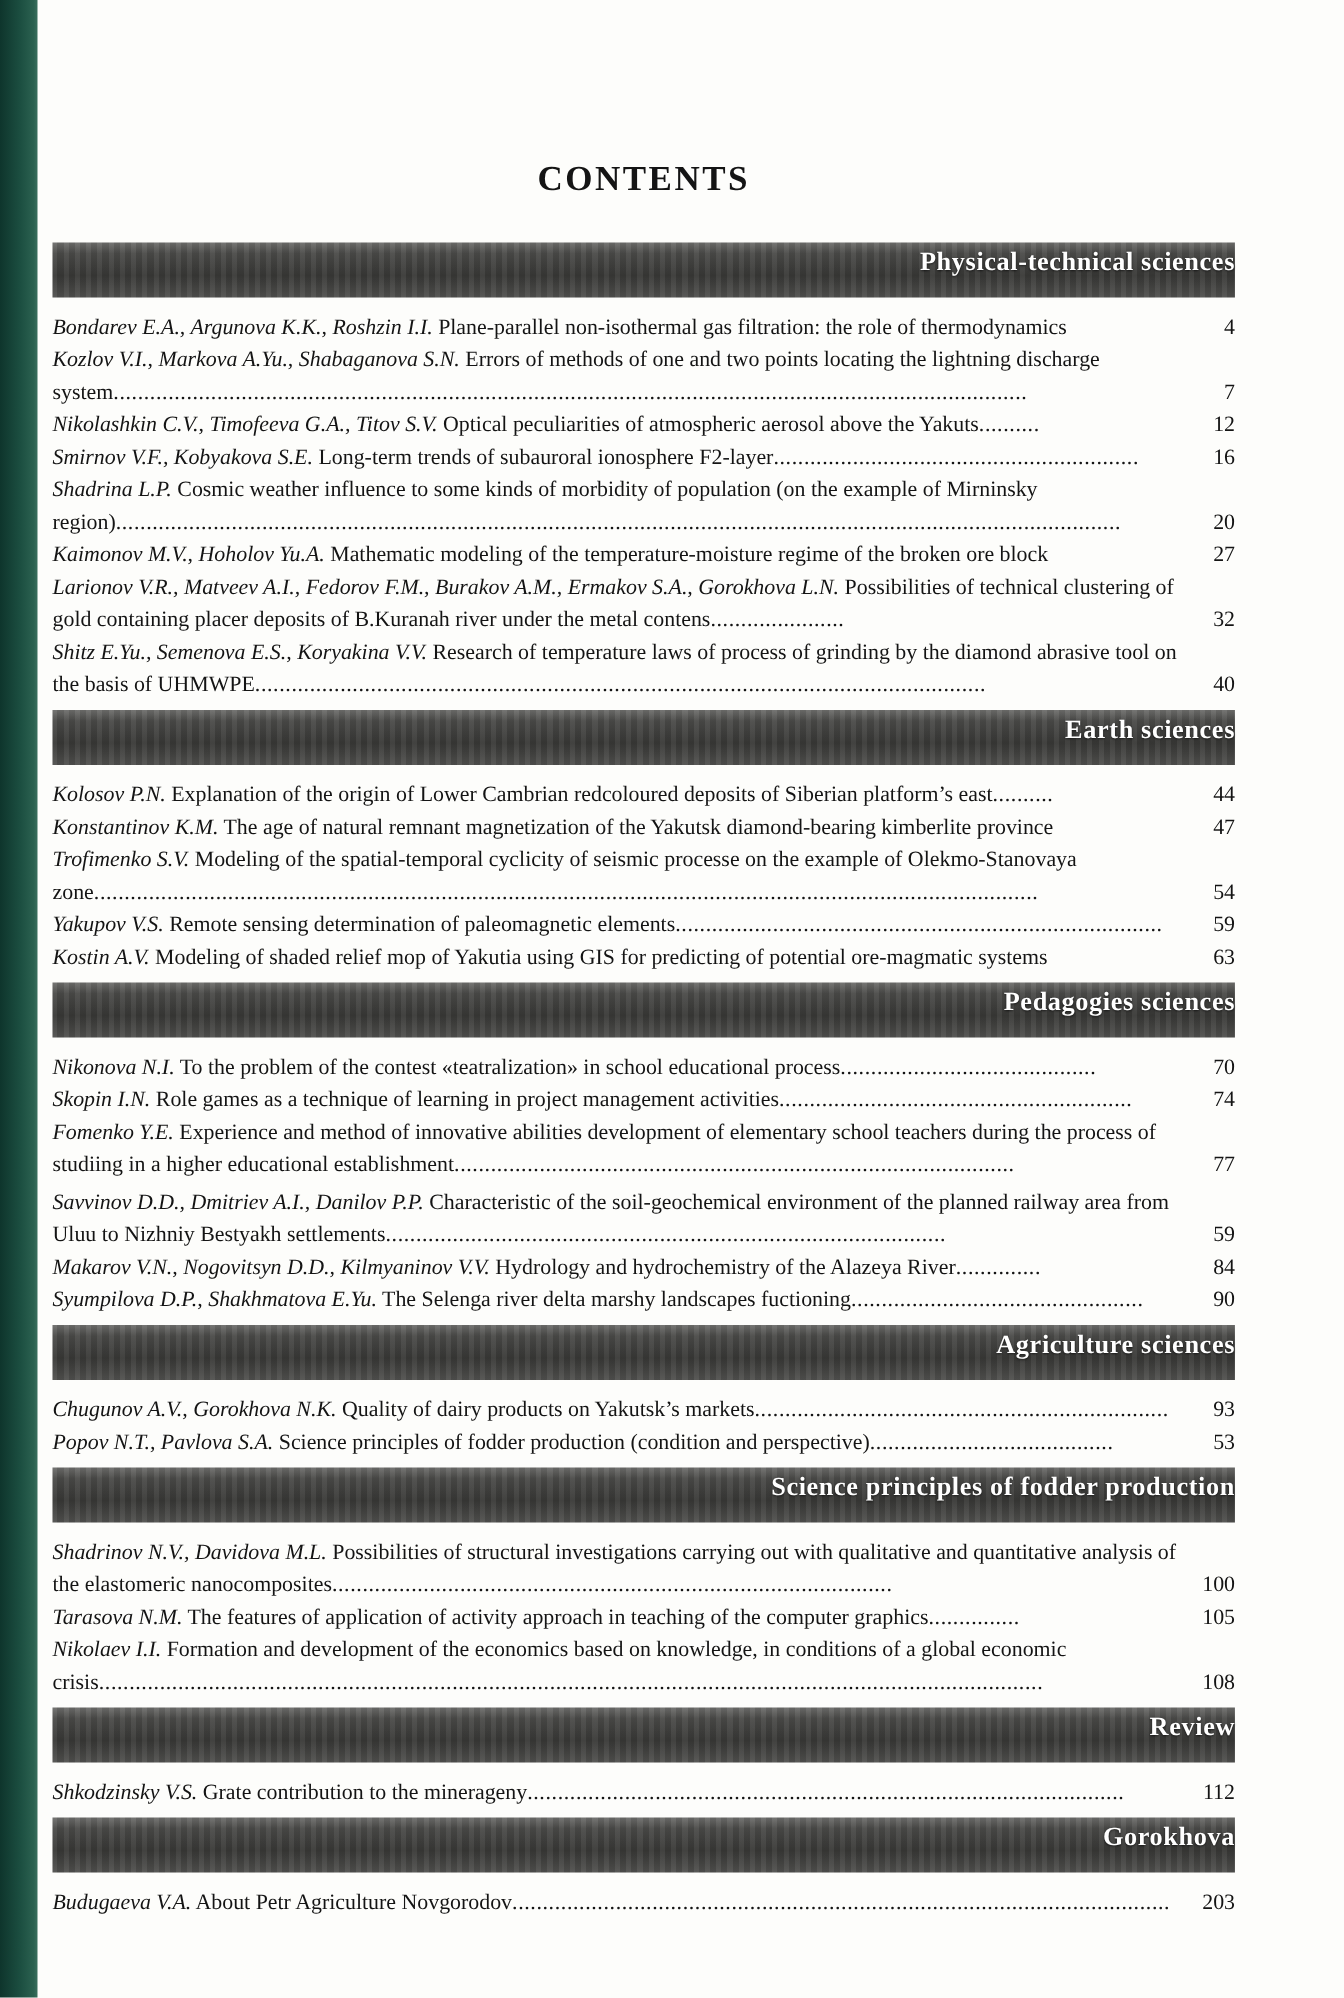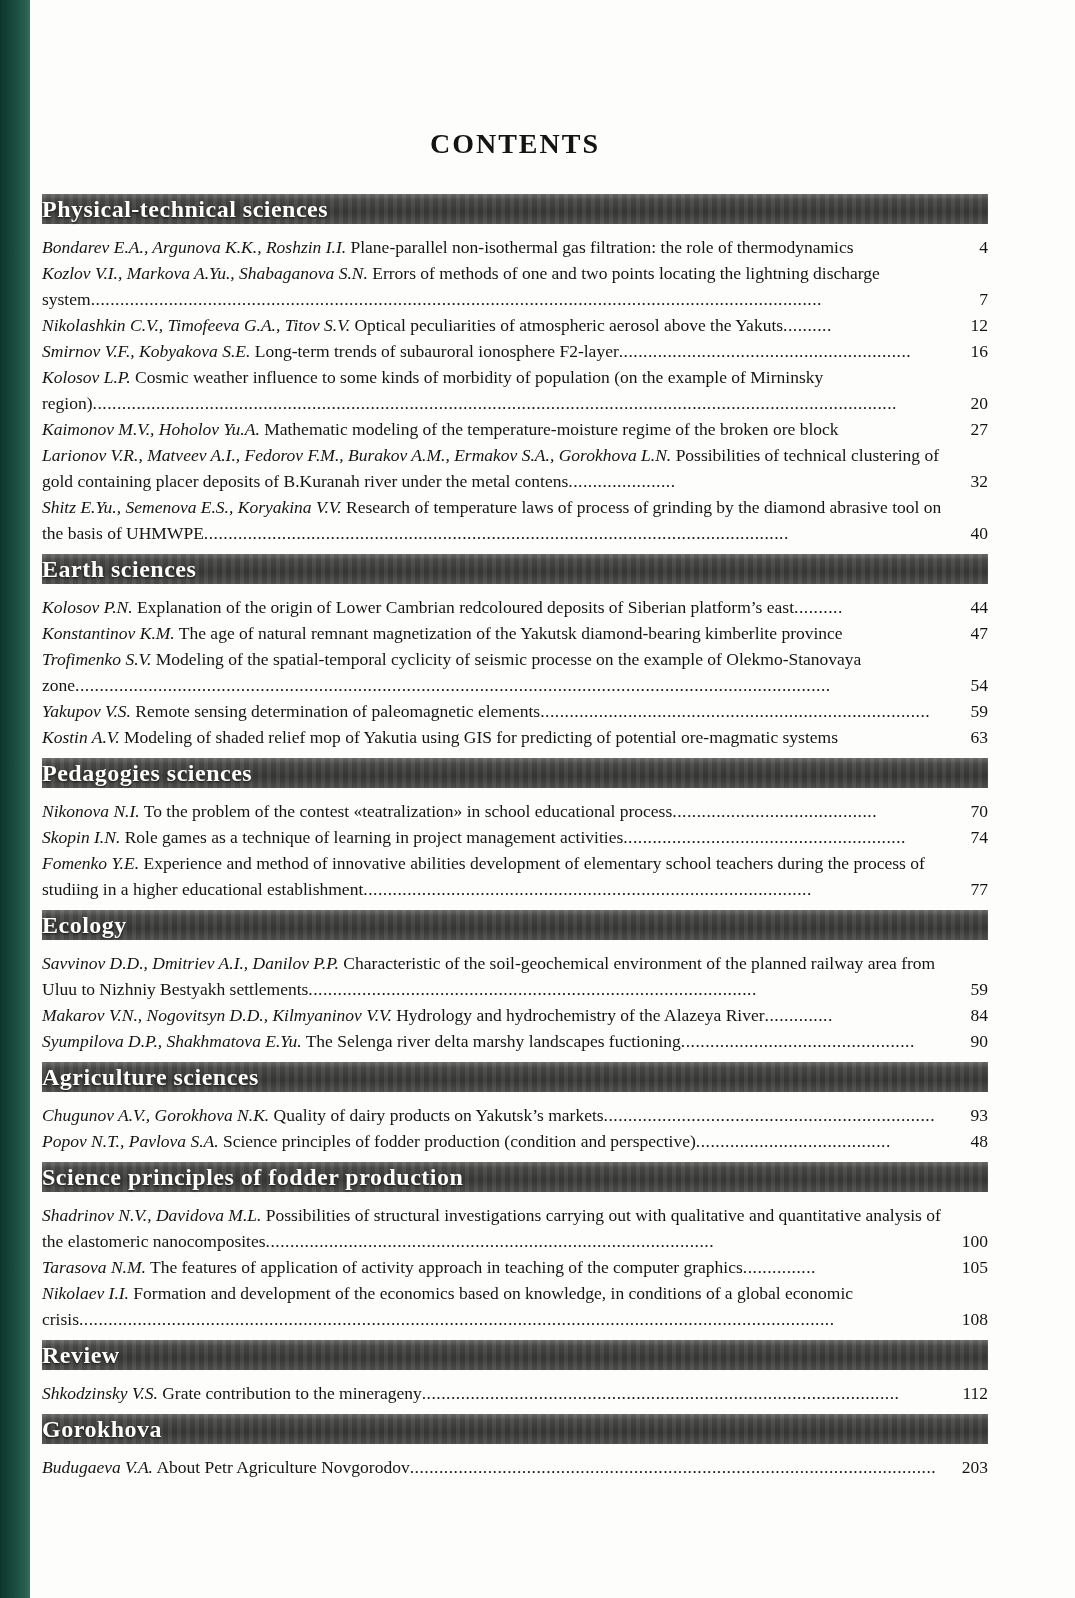--- a/index.html
+++ b/index.html
@@ -22,23 +22,23 @@
     background:linear-gradient(90deg,#0e352c 0%,var(--spine) 55%,#2b6150 90%,#3a6f5e 100%);
   }
   .page{
     position:absolute;left:42px;top:0;width:946px;
   }
   .toc-title{
     margin:0;padding:128px 0 26px 0;
     text-align:center;font-weight:bold;font-size:28px;letter-spacing:2px;
   }
   .section-header{
-    height:30px;line-height:30px;margin:8px 0 10px 0;
-    text-align:left;color:var(--header-text);
-    font-weight:bold;font-size:24px;letter-spacing:0.5px;
+    height:44px;line-height:30px;margin:8px 0 10px 0;
+    text-align:right;color:var(--header-text);
+    font-weight:bold;font-size:21px;letter-spacing:0.5px;
     text-shadow:0 1px 2px rgba(0,0,0,0.65);
     background-image:
       repeating-linear-gradient(90deg, rgba(255,255,255,0.05) 0 4px, rgba(0,0,0,0.06) 4px 9px),
       linear-gradient(180deg,var(--header-bg-light) 0%,#4a4a48 20%,var(--header-bg-dark) 60%,#50504e 100%);
   }
   .entries{margin:0 0 4px 0;}
   .entry{
     display:flex;gap:0;
     font-size:17.5px;line-height:26px;
   }
@@ -77,21 +77,21 @@
     <div class="entry-text"><span class="authors">Nikolashkin C.V., Timofeeva G.A., Titov S.V.</span> <span>Optical peculiarities of atmospheric aerosol above the Yakuts</span><span class="dots">..........</span></div>
     <div class="entry-page">12</div>
   </div>
 
   <div class="entry">
     <div class="entry-text"><span class="authors">Smirnov V.F., Kobyakova S.E.</span> <span>Long-term trends of subauroral ionosphere F2-layer</span><span class="dots">............................................................</span></div>
     <div class="entry-page">16</div>
   </div>
 
   <div class="entry">
-    <div class="entry-text"><span class="authors">Kolosov L.P.</span> <span>Cosmic weather influence to some kinds of morbidity of population (on the example of Mirninsky region)</span><span class="dots">.....................................................................................................................................................................</span></div>
+    <div class="entry-text"><span class="authors">Shadrina L.P.</span> <span>Cosmic weather influence to some kinds of morbidity of population (on the example of Mirninsky region)</span><span class="dots">.....................................................................................................................................................................</span></div>
     <div class="entry-page">20</div>
   </div>
 
 
   <div class="entry">
     <div class="entry-text"><span class="authors">Kaimonov M.V., Hoholov Yu.A.</span> <span>Mathematic modeling of the temperature-moisture regime of the broken ore block</span><span class="dots"></span></div>
     <div class="entry-page">27</div>
   </div>
 
   <div class="entry">
@@ -154,23 +154,20 @@
   </div>
 
   <div class="entry">
     <div class="entry-text"><span class="authors">Fomenko Y.E.</span> <span>Experience and method of innovative abilities development of elementary school teachers during the process of studiing in a higher educational establishment</span><span class="dots">............................................................................................</span></div>
     <div class="entry-page">77</div>
   </div>
 </div>
   </section>
 
   <section>
-    <div class="section-header">
-      <span>Ecology</span>
-    </div>
     <div class="entries">
   <div class="entry">
     <div class="entry-text"><span class="authors">Savvinov D.D., Dmitriev A.I., Danilov P.P.</span> <span>Characteristic of the soil-geochemical environment of the planned railway area from Uluu to Nizhniy Bestyakh settlements</span><span class="dots">............................................................................................</span></div>
     <div class="entry-page">59</div>
   </div>
 
   <div class="entry">
     <div class="entry-text"><span class="authors">Makarov V.N., Nogovitsyn D.D., Kilmyaninov V.V.</span> <span>Hydrology and hydrochemistry of the Alazeya River</span><span class="dots">..............</span></div>
     <div class="entry-page">84</div>
   </div>
@@ -187,21 +184,21 @@
       <span>Agriculture sciences</span>
     </div>
     <div class="entries">
   <div class="entry">
     <div class="entry-text"><span class="authors">Chugunov A.V., Gorokhova N.K.</span> <span>Quality of dairy products on Yakutsk’s markets</span><span class="dots">....................................................................</span></div>
     <div class="entry-page">93</div>
   </div>
 
   <div class="entry">
     <div class="entry-text"><span class="authors">Popov N.T., Pavlova S.A.</span> <span>Science principles of fodder production (condition and perspective)</span><span class="dots">........................................</span></div>
-    <div class="entry-page">48</div>
+    <div class="entry-page">53</div>
   </div>
 </div>
   </section>
 
   <section>
     <div class="section-header">
       <span>Science principles of fodder production</span>
     </div>
     <div class="entries">
   <div class="entry">

